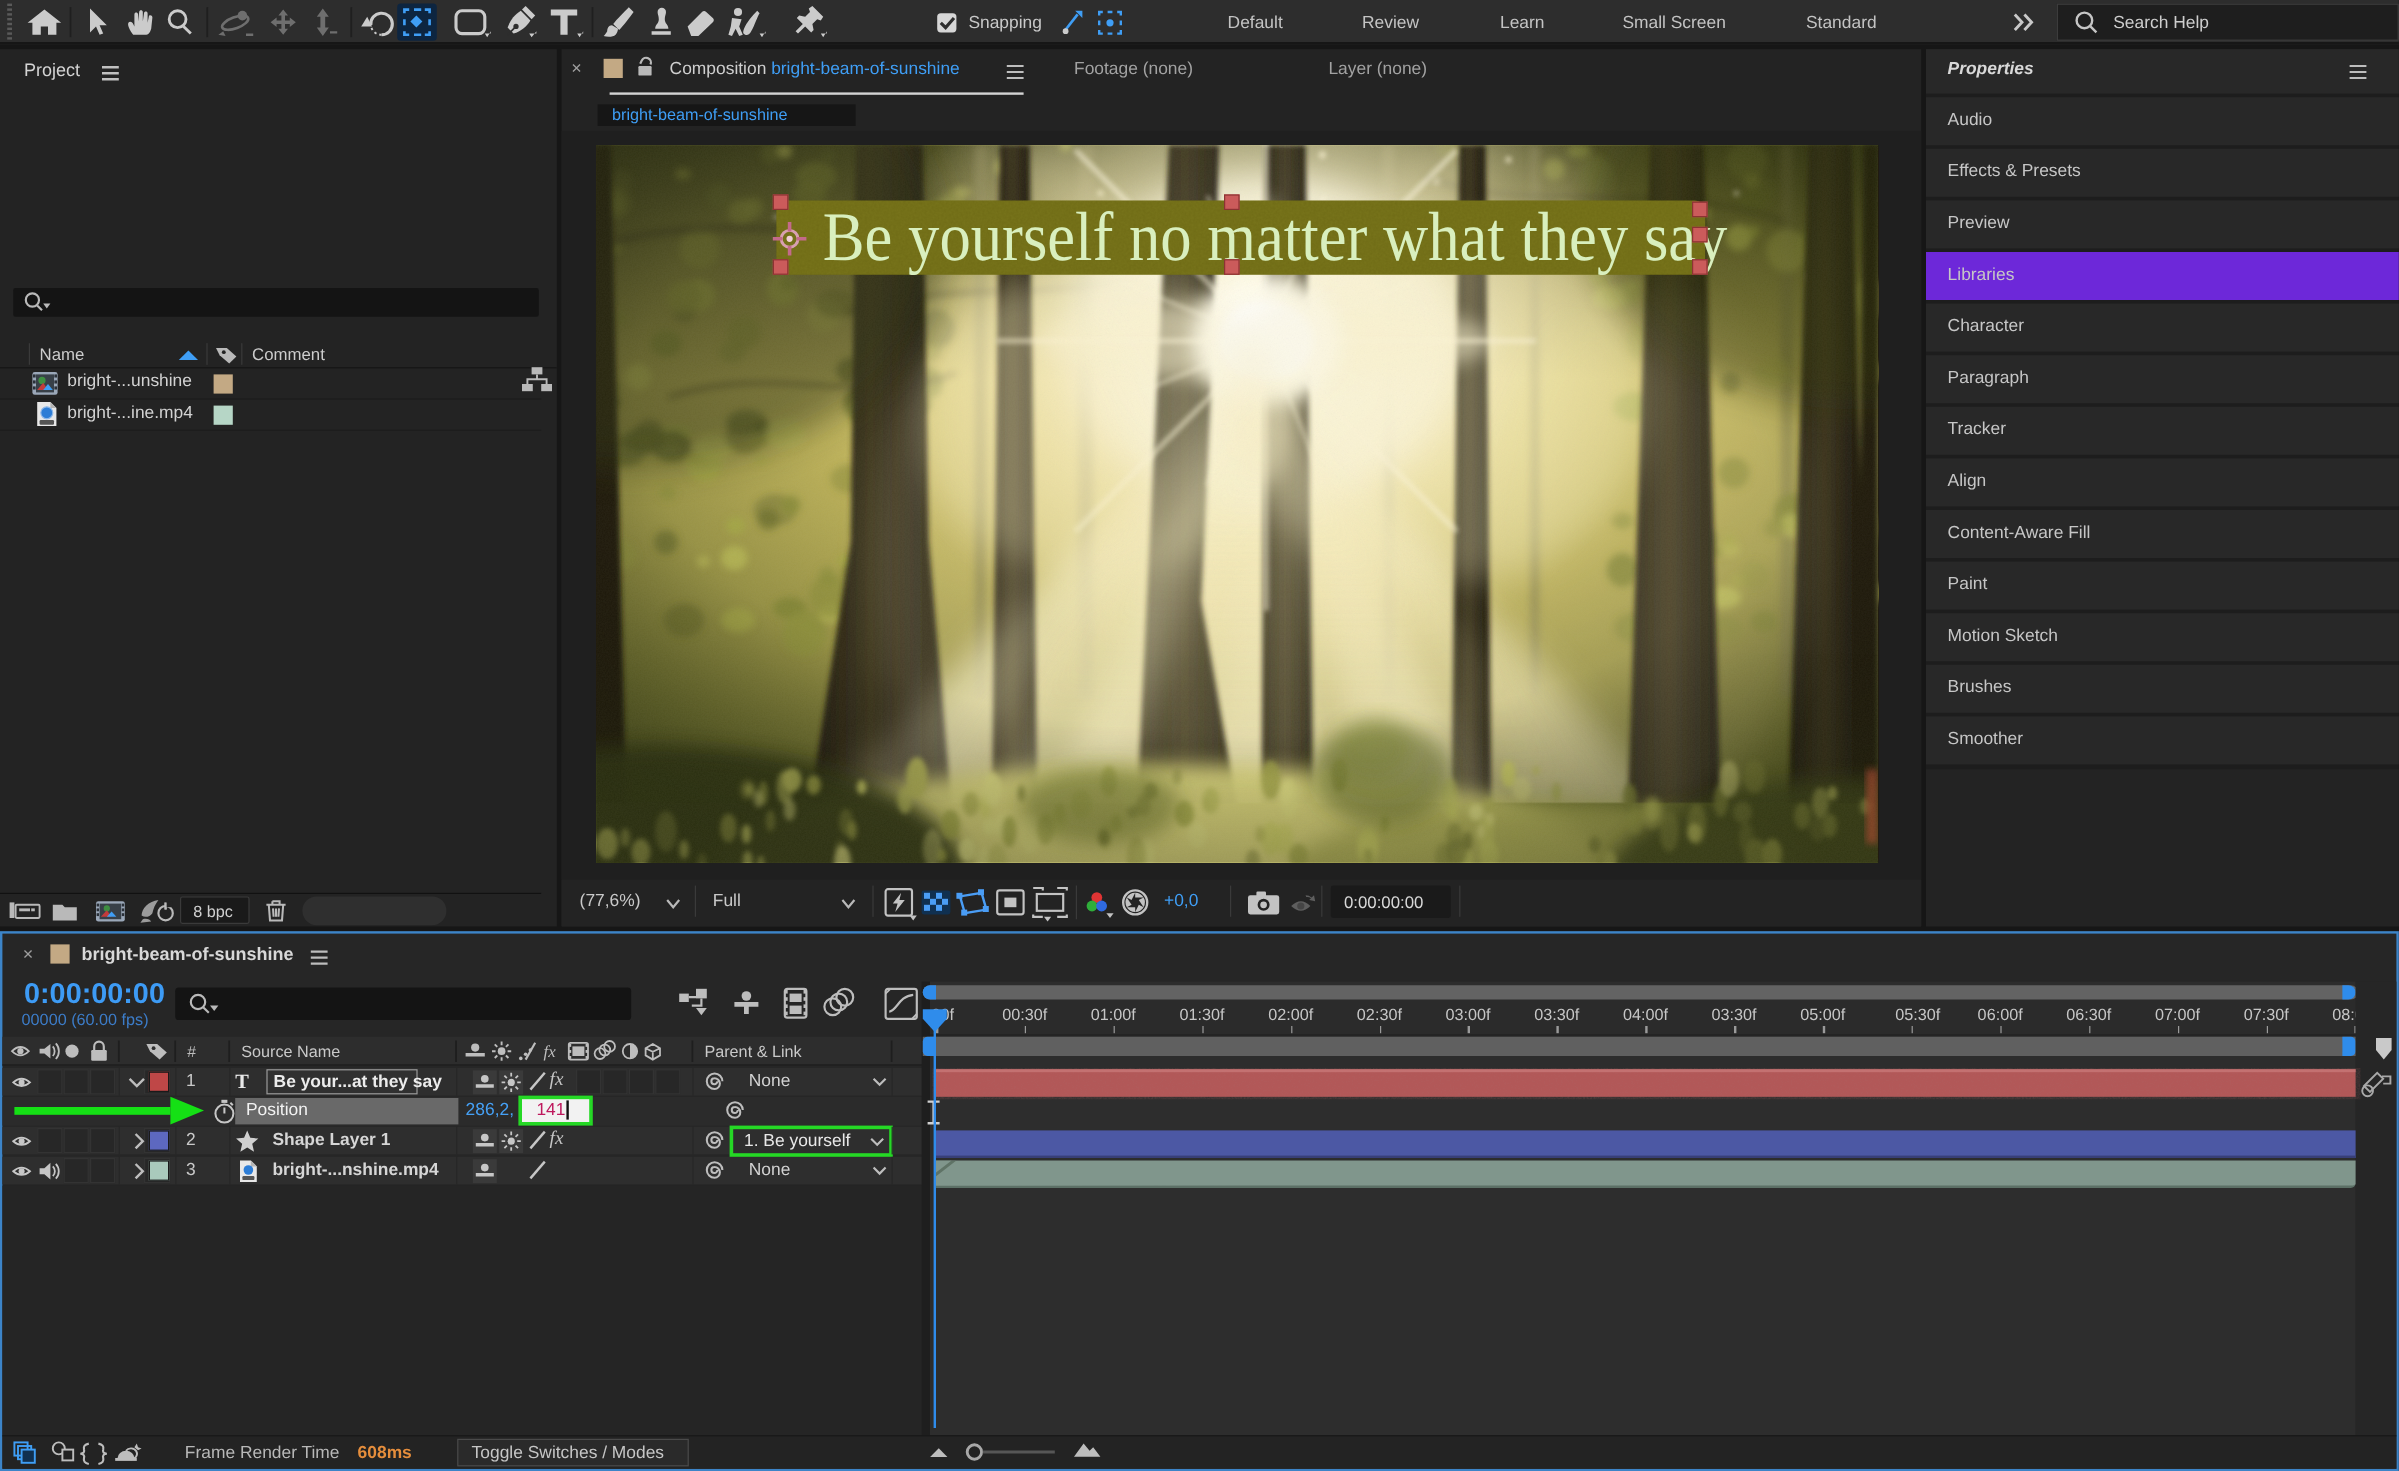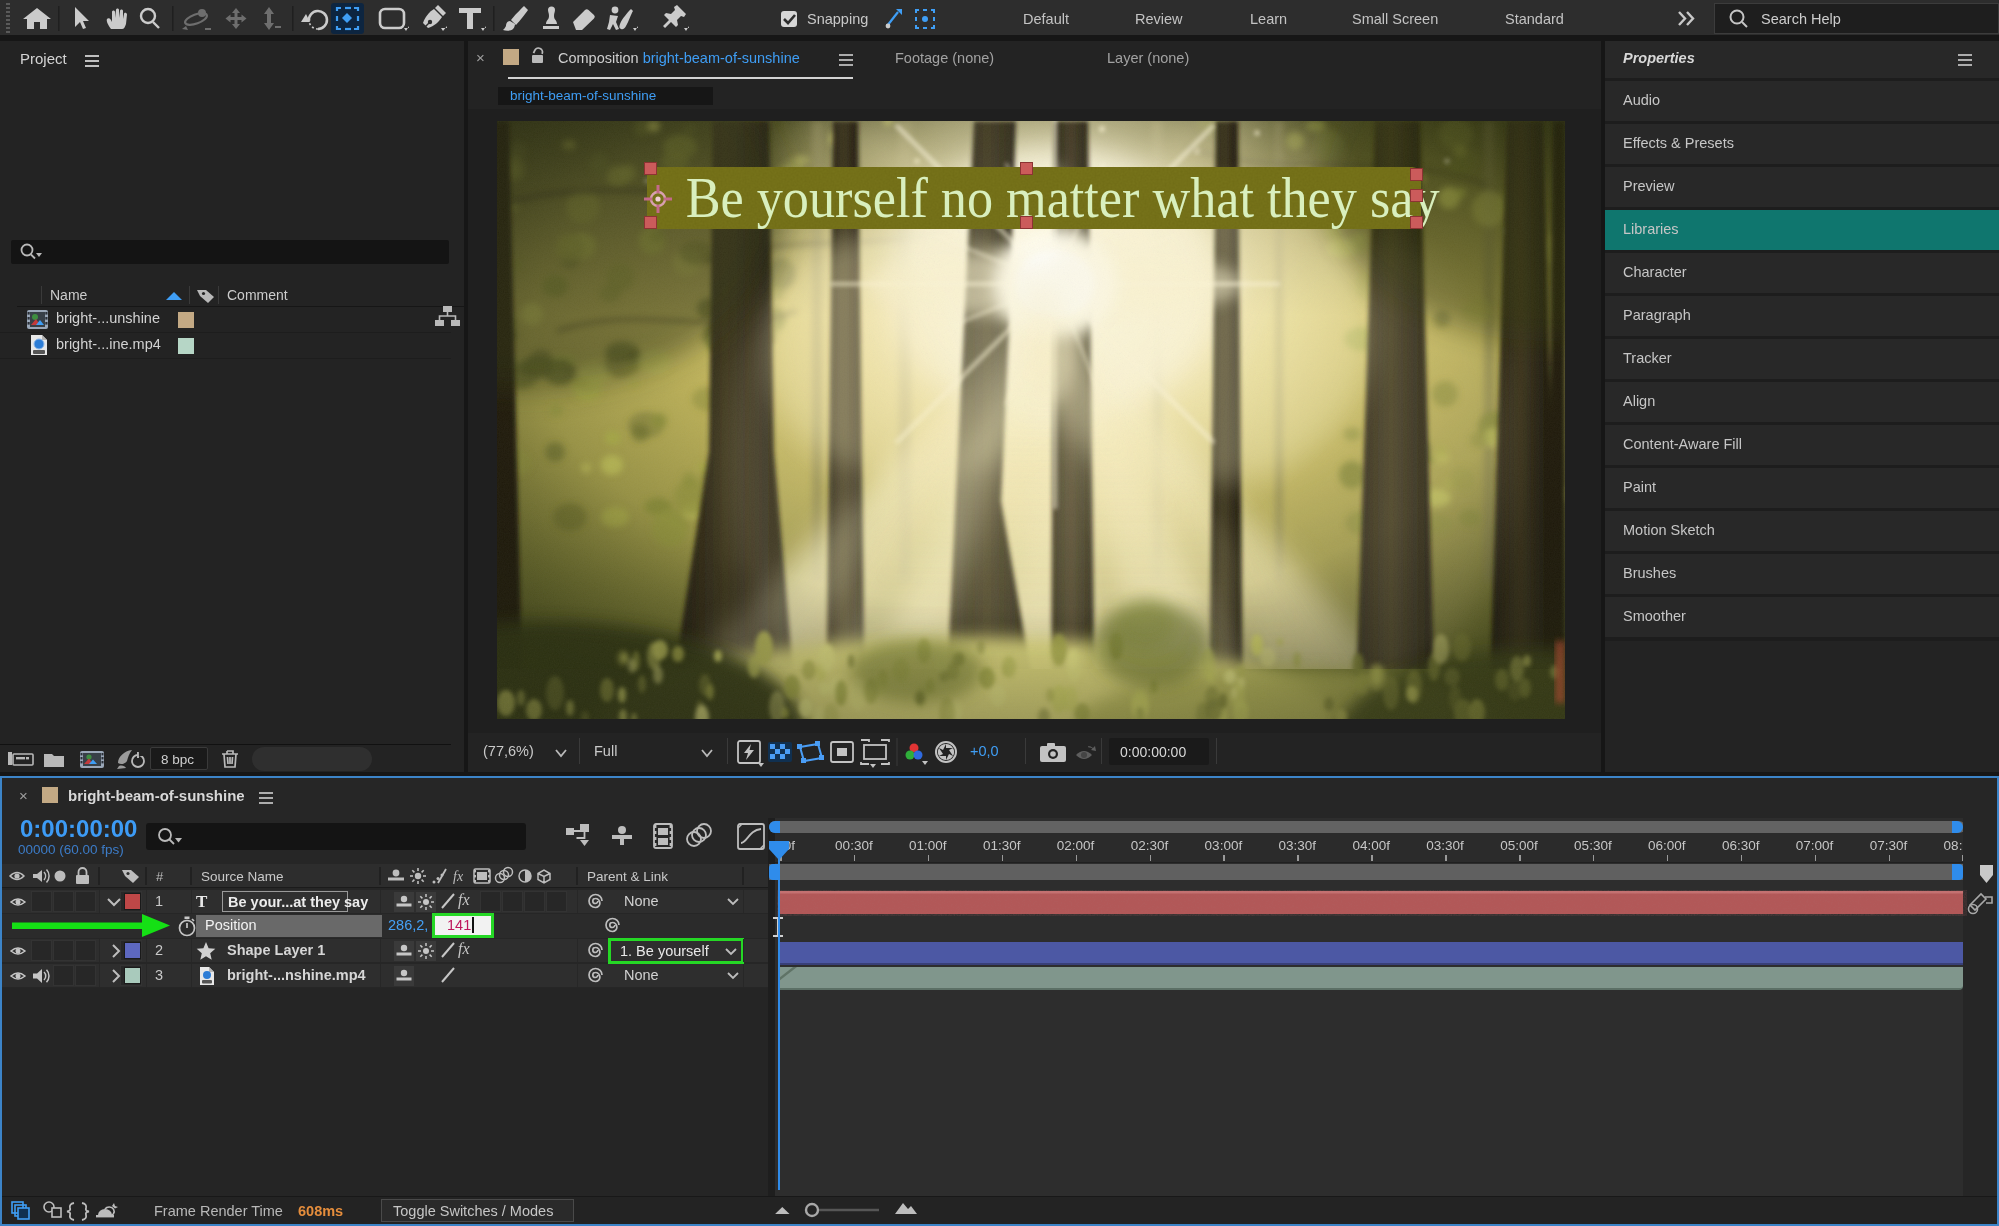--- a/index.html
+++ b/index.html
@@ -166,21 +166,21 @@
   <div class="abs" style="left:11px;top:199px;width:438px;height:24px;background:#141414;border-radius:2px;">
     <svg width="30" height="22" style="position:absolute;left:8px;top:1px">
       <g fill="none" stroke="#b9b9b9" stroke-width="1.8">
           <circle cx="8" cy="9" r="5.5"></circle>
           <line x1="12" y1="13.5" x2="16" y2="17.5"></line>
         </g>
       <path d="M17 12 l6 0 l-3 4 z" fill="#b9b9b9"></path>
     </svg>
   </div>
 
-  <div class="abs" style="left:17px;top:242px;width:464px;height:24px;border-bottom:1px solid #161616;">
+  <div class="abs" style="left:0;top:242px;width:464px;height:24px;border-bottom:1px solid #161616;">
     <div class="abs" style="left:24px;top:3px;width:1px;height:18px;background:#3a3a3a"></div>
     <div class="txt" style="left:33px;top:4px;font-size:14px;color:#cccccc">Name</div>
     <svg width="26" height="14" style="position:absolute;left:146px;top:6px">
         <path d="M3 11 L11 3 L19 11 Z" fill="#3f9ef5"></path>
       </svg>
     <div class="abs" style="left:172px;top:3px;width:1px;height:18px;background:#3a3a3a"></div>
     <svg width="26" height="22" style="position:absolute;left:177px;top:1px">
         <path d="M3 6 L12 6 L20 13 L14 19 L6 12 Z" fill="#b9b9b9"></path>
         <circle cx="9.5" cy="9.5" r="1.6" fill="#232323"></circle>
       </svg>
@@ -859,21 +859,21 @@
   <div id="proprows">
       <div class="abs" style="left:0;top:40px;width:394px;height:40px;background:#282828;">
         <div class="txt" style="left:18px;top:11px;font-size:14.5px;color:#c6c6c6">Audio</div>
       </div>
       <div class="abs" style="left:0;top:83px;width:394px;height:40px;background:#282828;">
         <div class="txt" style="left:18px;top:11px;font-size:14.5px;color:#c6c6c6">Effects &amp; Presets</div>
       </div>
       <div class="abs" style="left:0;top:126px;width:394px;height:40px;background:#282828;">
         <div class="txt" style="left:18px;top:11px;font-size:14.5px;color:#c6c6c6">Preview</div>
       </div>
-      <div class="abs" style="left:0;top:169px;width:394px;height:40px;background:#0f766e;">
+      <div class="abs" style="left:0;top:169px;width:394px;height:40px;background:#6d28d9;">
         <div class="txt" style="left:18px;top:11px;font-size:14.5px;color:#c6c6c6">Libraries</div>
       </div>
       <div class="abs" style="left:0;top:212px;width:394px;height:40px;background:#282828;">
         <div class="txt" style="left:18px;top:11px;font-size:14.5px;color:#c6c6c6">Character</div>
       </div>
       <div class="abs" style="left:0;top:255px;width:394px;height:40px;background:#282828;">
         <div class="txt" style="left:18px;top:11px;font-size:14.5px;color:#c6c6c6">Paragraph</div>
       </div>
       <div class="abs" style="left:0;top:298px;width:394px;height:40px;background:#282828;">
         <div class="txt" style="left:18px;top:11px;font-size:14.5px;color:#c6c6c6">Tracker</div>
@@ -1236,21 +1236,21 @@
         <div class="txt" style="left:424.4000000000001px;top:5px;width:48px;text-align:center;font-size:13.5px;color:#c6c6c6">03:00f</div>
         <div class="abs" style="left:448.4000000000001px;top:22px;width:1.5px;height:6px;background:#9a9a9a"></div>
         <div class="txt" style="left:498.3000000000002px;top:5px;width:48px;text-align:center;font-size:13.5px;color:#c6c6c6">03:30f</div>
         <div class="abs" style="left:522.3000000000002px;top:22px;width:1.5px;height:6px;background:#9a9a9a"></div>
         <div class="txt" style="left:572.2px;top:5px;width:48px;text-align:center;font-size:13.5px;color:#c6c6c6">04:00f</div>
         <div class="abs" style="left:596.2px;top:22px;width:1.5px;height:6px;background:#9a9a9a"></div>
         <div class="txt" style="left:646.0999999999999px;top:5px;width:48px;text-align:center;font-size:13.5px;color:#c6c6c6">03:30f</div>
         <div class="abs" style="left:670.0999999999999px;top:22px;width:1.5px;height:6px;background:#9a9a9a"></div>
         <div class="txt" style="left:720px;top:5px;width:48px;text-align:center;font-size:13.5px;color:#c6c6c6">05:00f</div>
         <div class="abs" style="left:744px;top:22px;width:1.5px;height:6px;background:#9a9a9a"></div>
-        <div class="txt" style="left:793.9000000000001px;top:5px;width:48px;text-align:center;font-size:13.5px;color:#c6c6c6">05:30f</div>
+        <div class="txt" style="left:793.9000000000001px;top:5px;width:48px;text-align:right;font-size:13.5px;color:#c6c6c6">05:30f</div>
         <div class="abs" style="left:817.9000000000001px;top:22px;width:1.5px;height:6px;background:#9a9a9a"></div>
         <div class="txt" style="left:867.8000000000002px;top:5px;width:48px;text-align:center;font-size:13.5px;color:#c6c6c6">06:00f</div>
         <div class="abs" style="left:891.8000000000002px;top:22px;width:1.5px;height:6px;background:#9a9a9a"></div>
         <div class="txt" style="left:941.7px;top:5px;width:48px;text-align:center;font-size:13.5px;color:#c6c6c6">06:30f</div>
         <div class="abs" style="left:965.7px;top:22px;width:1.5px;height:6px;background:#9a9a9a"></div>
         <div class="txt" style="left:1015.6000000000001px;top:5px;width:48px;text-align:center;font-size:13.5px;color:#c6c6c6">07:00f</div>
         <div class="abs" style="left:1039.6000000000001px;top:22px;width:1.5px;height:6px;background:#9a9a9a"></div>
         <div class="txt" style="left:1089.5px;top:5px;width:48px;text-align:center;font-size:13.5px;color:#c6c6c6">07:30f</div>
         <div class="abs" style="left:1113.5px;top:22px;width:1.5px;height:6px;background:#9a9a9a"></div>
         <div class="txt" style="left:1163.4px;top:5px;width:48px;text-align:center;font-size:13.5px;color:#c6c6c6">08:00f</div>

